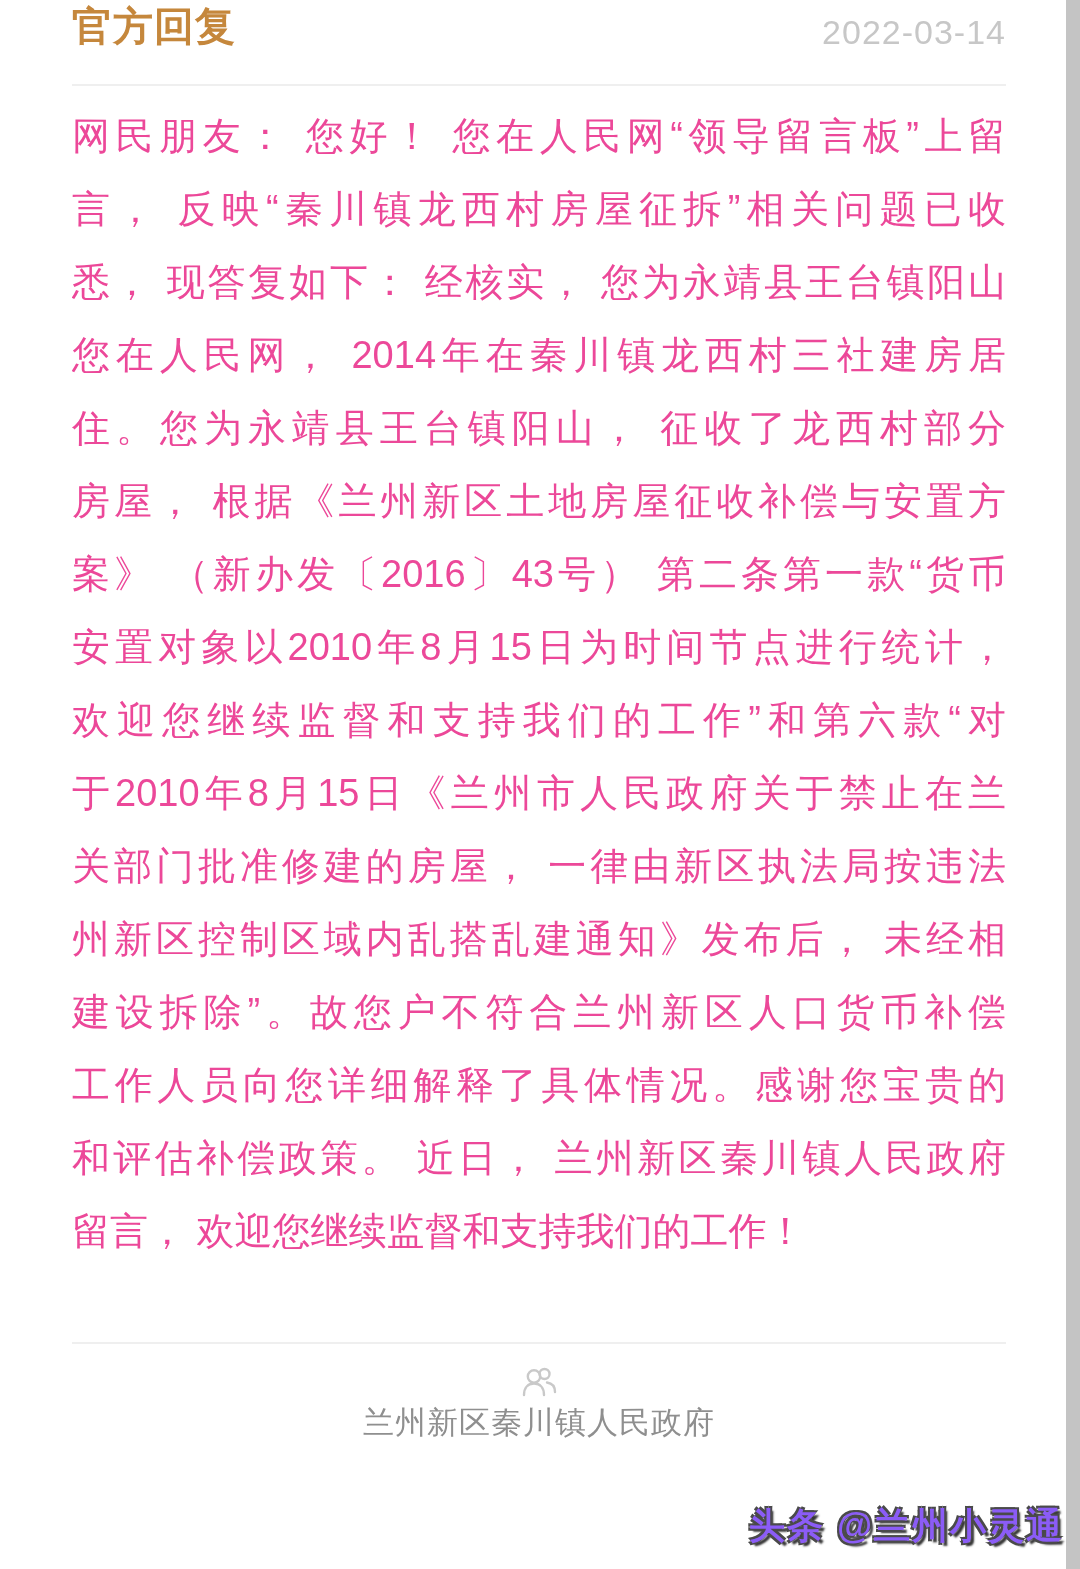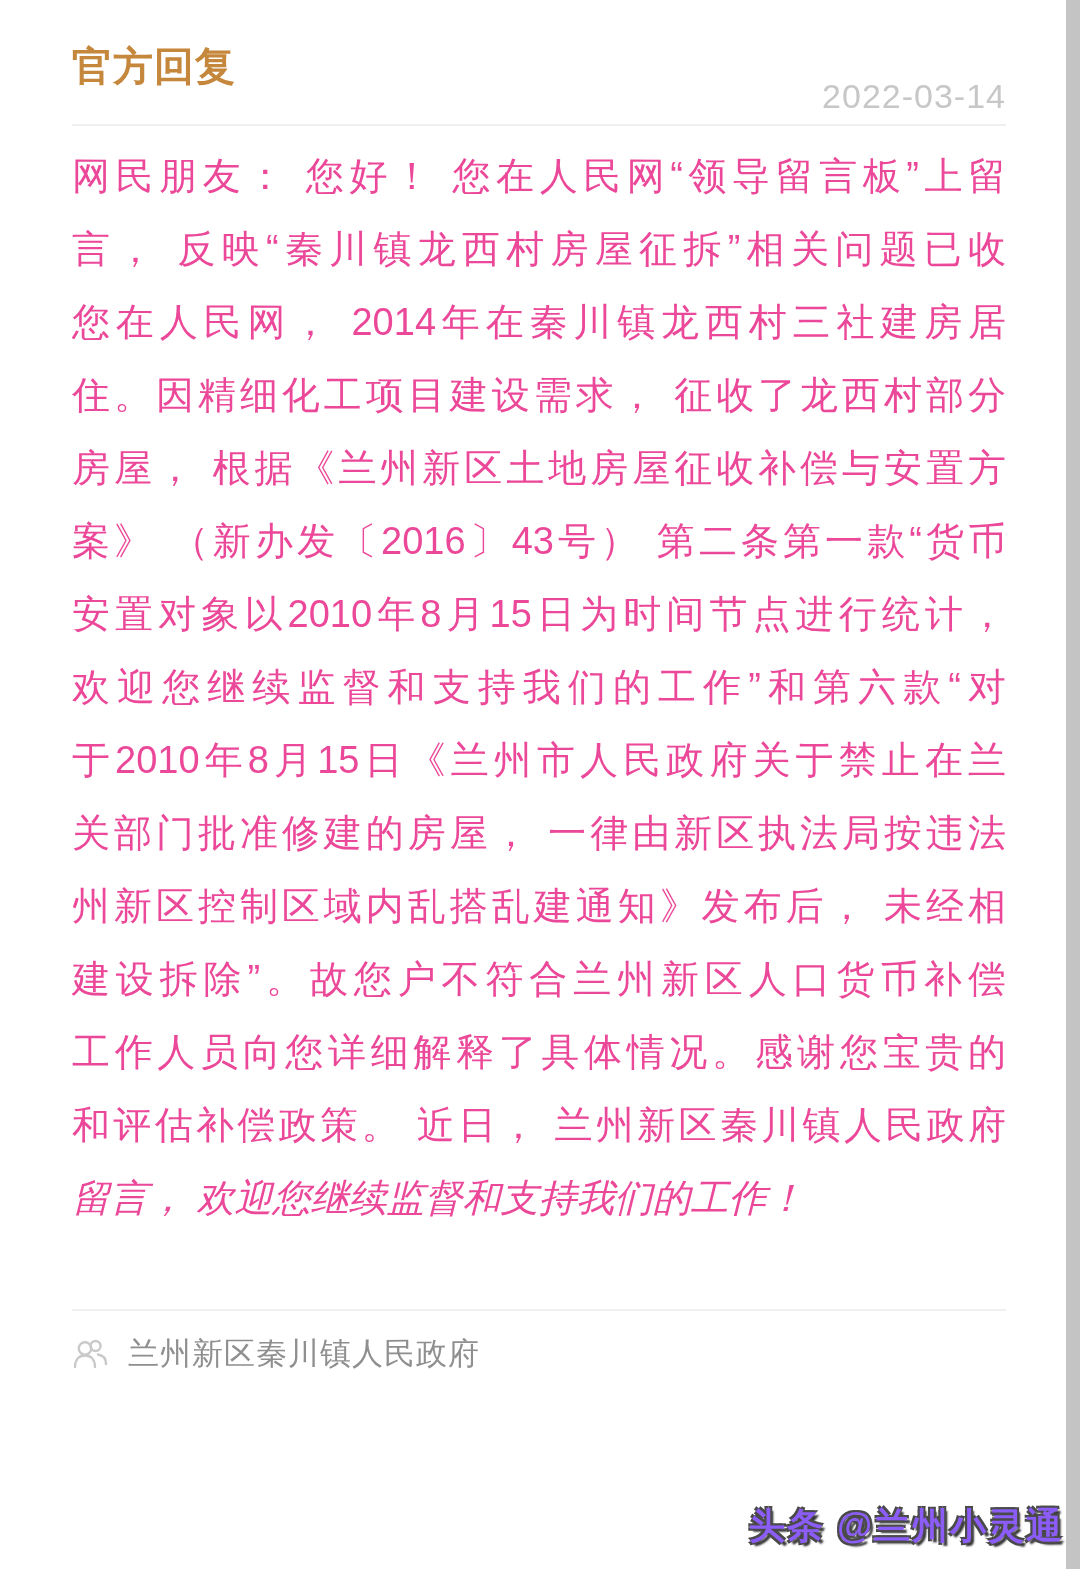--- a/index.html
+++ b/index.html
@@ -19,25 +19,24 @@
     height: 100%;
     background: #c4c4c4;
   }
   .content {
     position: absolute;
     left: 72px;
     top: 0;
     width: 934px;
   }
   .header-row {
-    padding-top: 40px;
     height: 52px;
     display: flex;
     justify-content: space-between;
-    align-items: flex-start;
+    align-items: flex-end;
   }
   .title {
     font-size: 40px;
     line-height: 52px;
     font-weight: 600;
     color: #c5873c;
     letter-spacing: 1px;
   }
   .date {
     font-size: 34px;
@@ -58,30 +57,30 @@
   .body-text .text-line {
     line-height: 73px;
     height: 73px;
     white-space: nowrap;
     text-align: justify;
     text-align-last: justify;
     overflow: hidden;
   }
   .body-text .text-line:last-child {
     text-align-last: left;
-    font-style: italic;
   }
   .footer-divider {
     margin-top: 74px;
   }
   .footer-row {
     margin-top: 22px;
     display: flex;
     align-items: center;
-    gap: 20px;
+    gap: 4px;
+    flex-direction: column;
   }
   .people-icon {
     flex: 0 0 auto;
     display: block;
   }
   .author {
     font-size: 31px;
     color: #8f8f8f;
     letter-spacing: 1px;
   }
@@ -110,22 +109,23 @@
   <div class="header-row">
     <span class="title">官方回复</span>
     <span class="date">2022-03-14</span>
   </div>
 
   <div class="divider"></div>
 
   <div class="body-text">
       <div class="text-line">网民朋友： 您好！ 您在人民网“领导留言板”上留</div>
       <div class="text-line">言， 反映“秦川镇龙西村房屋征拆”相关问题已收</div>
+      <div class="text-line">悉， 现答复如下： 经核实， 您为永靖县王台镇阳山</div>
       <div class="text-line">您在人民网， 2014年在秦川镇龙西村三社建房居</div>
-      <div class="text-line">住。因精细化工项目建设需求， 征收了龙西村部分</div>
+      <div class="text-line">住。您为永靖县王台镇阳山， 征收了龙西村部分</div>
       <div class="text-line">房屋， 根据《兰州新区土地房屋征收补偿与安置方</div>
       <div class="text-line">案》 （新办发〔2016〕43号） 第二条第一款“货币</div>
       <div class="text-line">安置对象以2010年8月15日为时间节点进行统计，</div>
       <div class="text-line">欢迎您继续监督和支持我们的工作”和第六款“对</div>
       <div class="text-line">于2010年8月15日《兰州市人民政府关于禁止在兰</div>
       <div class="text-line">关部门批准修建的房屋， 一律由新区执法局按违法</div>
       <div class="text-line">州新区控制区域内乱搭乱建通知》发布后， 未经相</div>
       <div class="text-line">建设拆除”。故您户不符合兰州新区人口货币补偿</div>
       <div class="text-line">工作人员向您详细解释了具体情况。感谢您宝贵的</div>
       <div class="text-line">和评估补偿政策。 近日， 兰州新区秦川镇人民政府</div>

